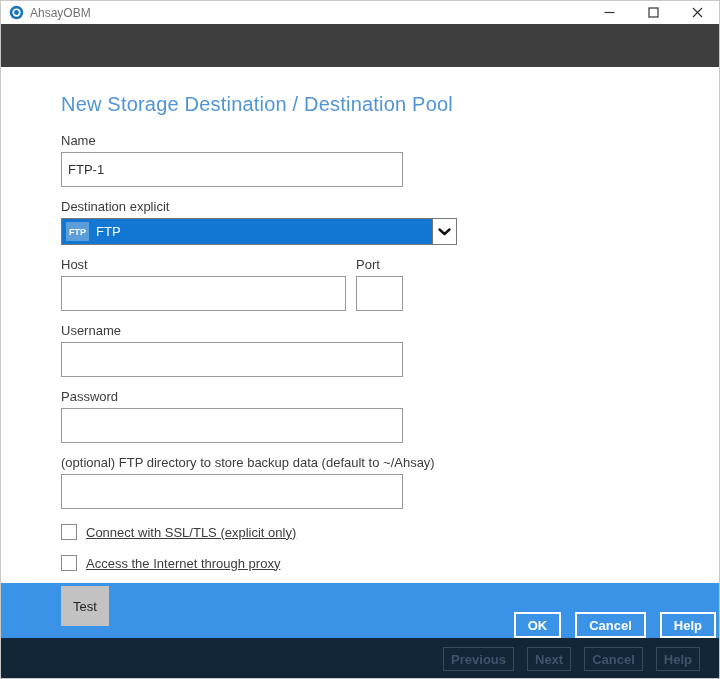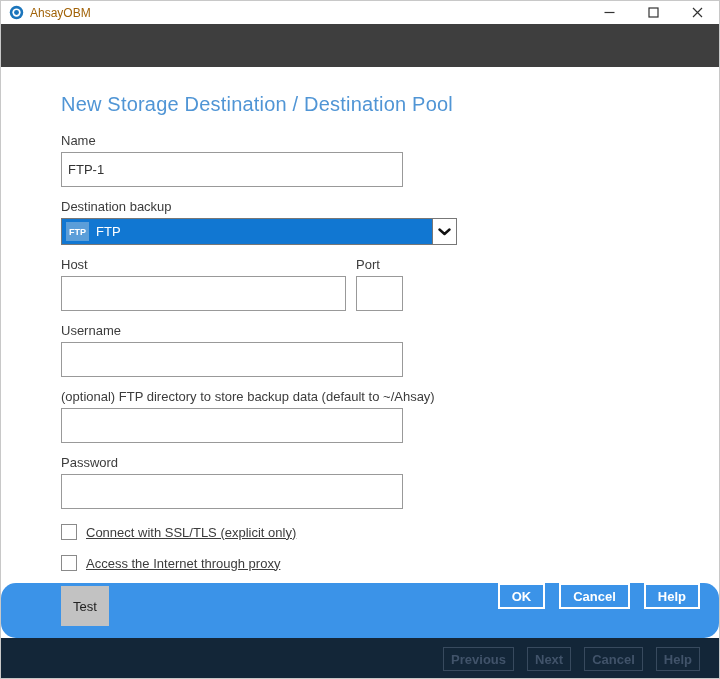--- a/index.html
+++ b/index.html
@@ -15,21 +15,21 @@
   .titlebar {
     height: 23px;
     background: #ffffff;
     display: flex;
     align-items: center;
     padding-left: 8px;
   }
   .titlebar .logo { width: 15px; height: 15px; display: block; }
   .titlebar .app-title {
     font-size: 12px;
-    color: #a16207;
+    color: #737373;
     margin-left: 6px;
   }
   .win-controls {
     margin-left: auto;
     display: flex;
     height: 100%;
   }
   .win-btn {
     width: 44px;
     height: 100%;
@@ -146,25 +146,24 @@
     font-family: "Liberation Sans", sans-serif;
     font-size: 13px;
     color: #222222;
     cursor: default;
   }
   
   .dialog-footer {
     height: 55px;
     background: var(--accent-blue, #3b93e8);
     display: flex;
-    align-items: flex-start;
+    align-items: flex-end;
     justify-content: flex-end;
     gap: 14px;
-    padding-right: 19px;
-    border-radius: 15px;
+    padding-right: 3px;
   }
   .dialog-btn {
     min-width: 40px;
     height: 26px;
     background: transparent;
     border: 2px solid #ffffff;
     color: #ffffff;
     font-family: "Liberation Sans", sans-serif;
     font-size: 13px;
     font-weight: bold;
@@ -226,21 +225,21 @@
 
 <div class="content">
   <h1 class="page-title">New Storage Destination / Destination Pool</h1>
 
   <div class="field">
     <label class="field-label">Name</label>
     <input class="text-input" type="text" value="FTP-1" style="">
   </div>
 
   <div class="field">
-    <label class="field-label">Destination backup</label>
+    <label class="field-label">Destination explicit</label>
     <div class="dest-select">
       <span class="dest-badge">FTP</span>
       <span class="dest-value">FTP</span>
       <span class="dest-arrow">
         <svg width="13" height="8" viewBox="0 0 13 8">
             <path d="M1.5 1.5 L6.5 6 L11.5 1.5" fill="none" stroke="#111" stroke-width="2.4" stroke-linecap="round" stroke-linejoin="round"></path>
           </svg>
       </span>
     </div>
   </div>
@@ -255,27 +254,27 @@
       <input class="text-input port-input" type="text" value="" style="">
     </div>
   </div>
 
   <div class="field">
     <label class="field-label">Username</label>
     <input class="text-input" type="text" value="" style="">
   </div>
 
   <div class="field">
+    <label class="field-label">Password</label>
+    <input class="text-input" type="password" value="" style="">
+  </div>
+
+  <div class="field">
     <label class="field-label">(optional) FTP directory to store backup data (default to ~/Ahsay)</label>
     <input class="text-input" type="text" value="" style="">
-  </div>
-
-  <div class="field">
-    <label class="field-label">Password</label>
-    <input class="text-input" type="password" value="" style="">
   </div>
 
   <div class="checkbox-row">
     <span class="checkbox-box"></span>
     <span class="checkbox-label">Connect with SSL/TLS (explicit only)</span>
   </div>
 
   <div class="checkbox-row">
     <span class="checkbox-box"></span>
     <span class="checkbox-label">Access the Internet through proxy</span>

